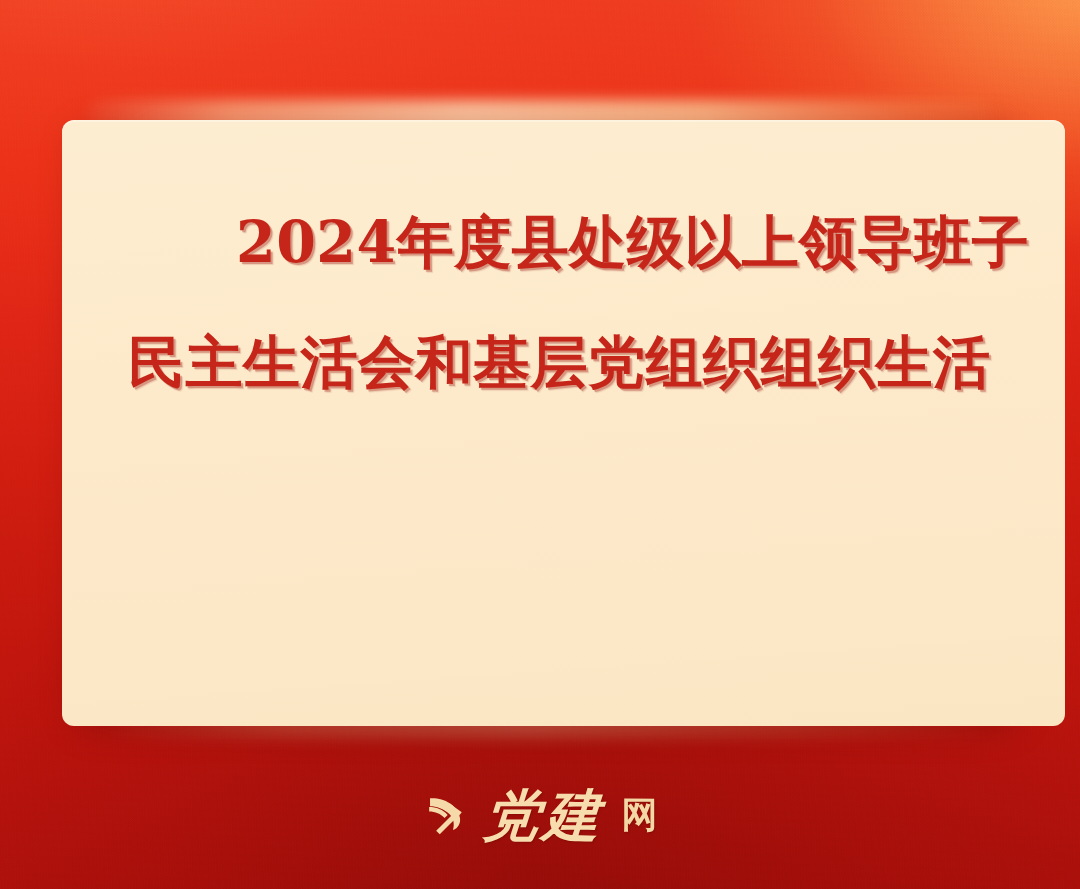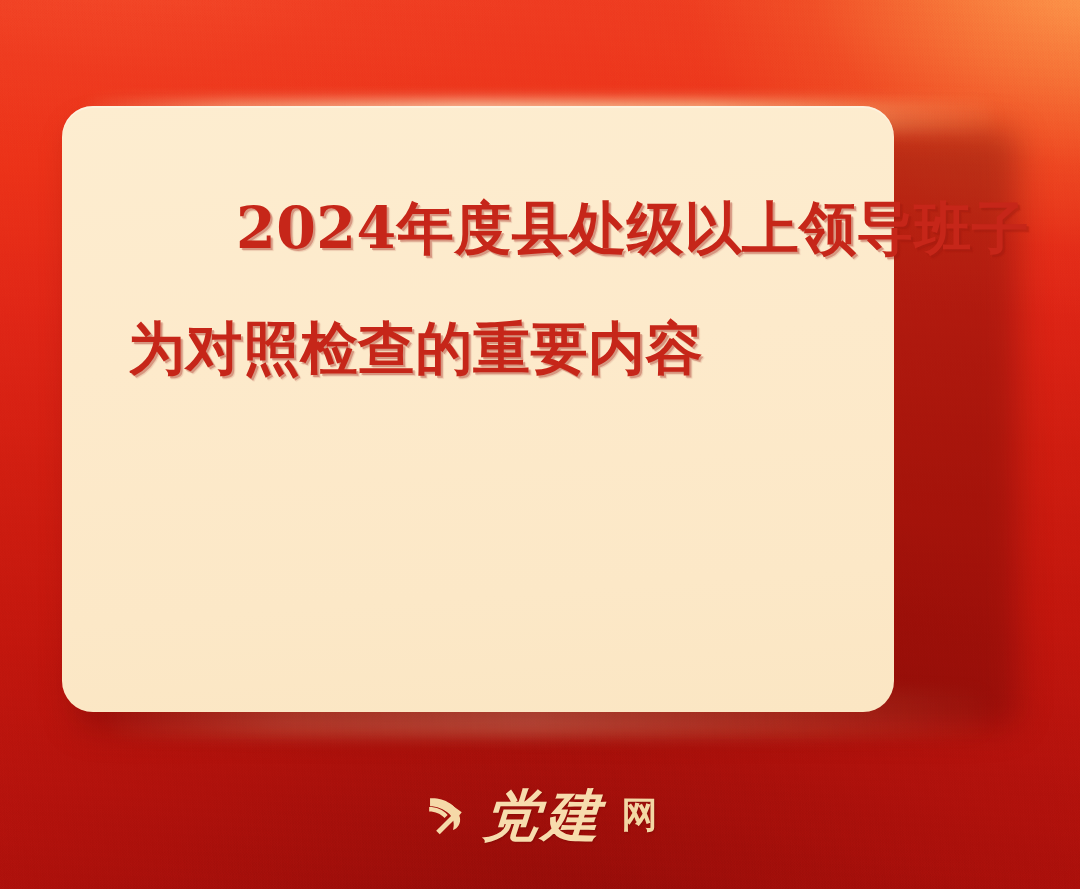--- a/index.html
+++ b/index.html
@@ -114,24 +114,24 @@
     height: 600px;
     border-radius: 20px;
     background: rgba(92,6,4,0.34);
     filter: blur(16px);
   }
 
   
   .card {
     position: absolute;
     left: 62px;
-    top: 106px;
-    width: 832px;
+    top: 120px;
+    width: 1003px;
     height: 606px;
-    border-radius: 31px;
+    border-radius: 12px;
     background: linear-gradient(176deg, #fdedd0 0%, #fdeacb 40%, #fce8c7 78%, #fbe6c3 100%);
     box-shadow: 0 2px 0 rgba(255,255,255,0.32) inset;
   }
 
   
   .headline {
     position: absolute;
     left: 66px;
     top: 62px;
     width: 828px;
@@ -201,21 +201,21 @@
   <div class="bg-noise"></div>
 
   <div class="card-halo"></div>
   <div class="card-under"></div>
   <div class="card-shadow"></div>
 
   <div class="card">
 
     <div class="headline">
       <div class="hl-line indent">2024年度县处级以上领导班子</div>
-      <div class="hl-line">为对照检查的重要内容</div>
+      <div class="hl-line">民主生活会和基层党组织组织生活</div>
     </div>
 
   </div>
 
   <div class="watermark">
     <svg class="emblem" viewBox="0 0 100 100">
       <g fill="#F5D9A8">
 
         <path d="M16 12 C46 10 78 26 84 56 C86 68 80 80 68 84
                  C72 72 70 58 60 48 C48 36 30 30 16 30 Z"></path>

